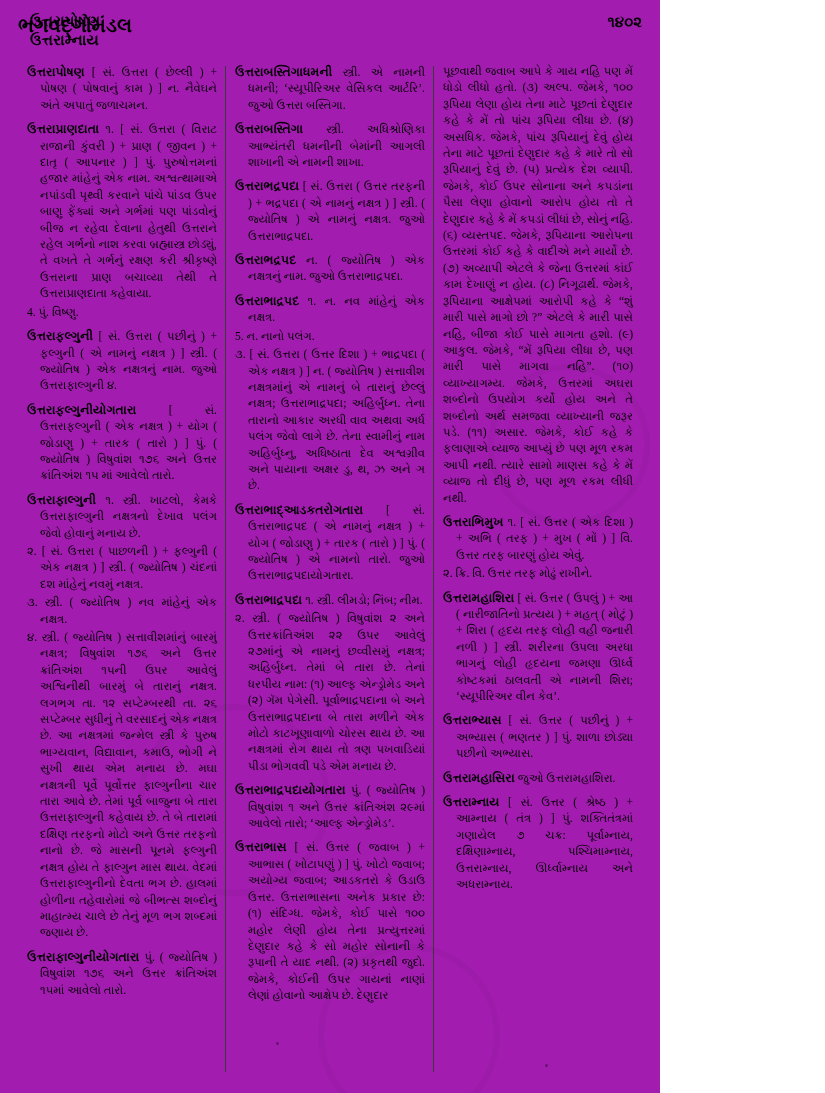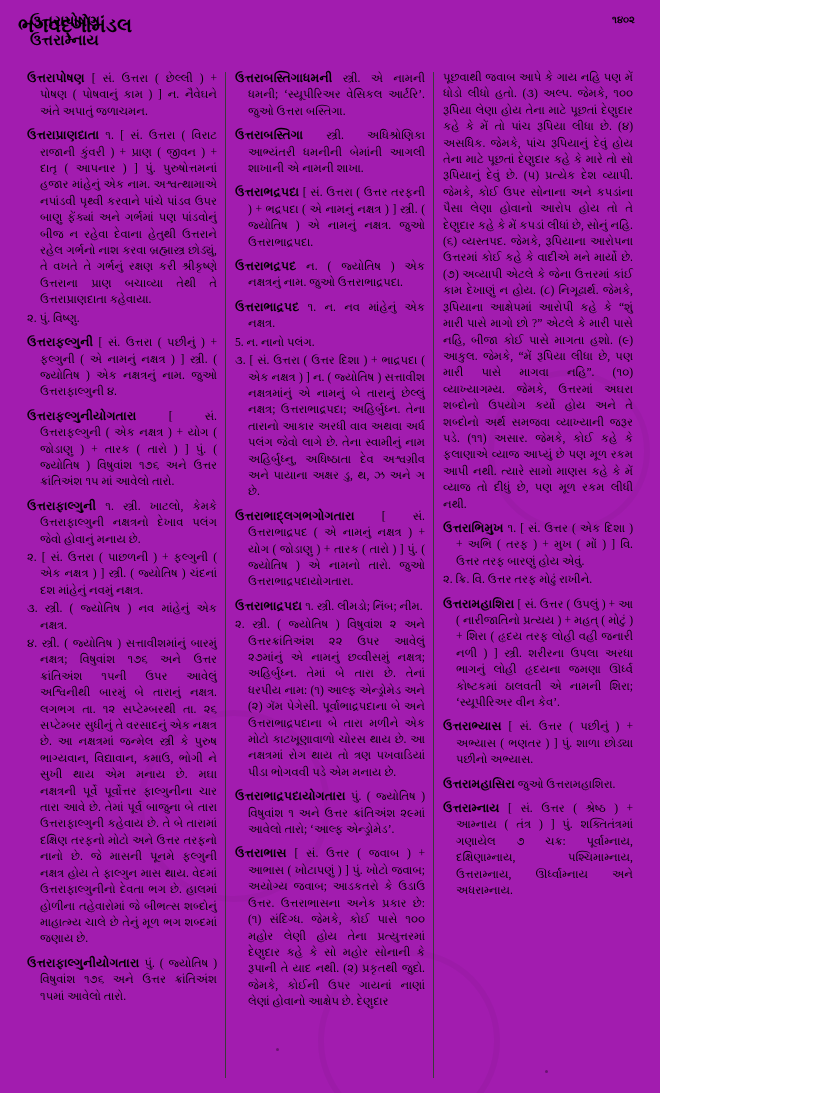--- a/index.html
+++ b/index.html
@@ -40,32 +40,32 @@
   .rh-left div { white-space: nowrap; }
   .rh-center {
     position: absolute;
     left: 0; right: 0;
     top: 2px;
     font-weight: bold;
     font-size: 20px;
   }
   .rh-right {
     position: absolute;
-    right: 7px;
+    right: 0;
     top: 2px;
     font-weight: bold;
-    font-size: 10px;
+    font-size: 15px;
   }
 
   
   .columns {
     position: relative;
     display: flex;
     height: 1010px;
-    margin-top: 6px;
+    margin-top: 0;
   }
   .col {
     flex: 1 1 0;
     position: relative;
     padding: 0 9px;
     box-sizing: border-box;
     font-size: 11.6px;
     line-height: 16.4px;
     text-align: justify;
     text-justify: inter-word;
@@ -125,38 +125,38 @@
       <div>ઉત્તરામ્નાય</div>
     </div>
     <div class="rh-center">ભગવદ્ગોમંડલ</div>
     <div class="rh-right">૧૪૦૨</div>
   </div>
 
   <div class="columns">
     <div class="col rule-right">
         <p class="entry"><span class="hw">ઉત્તરાપોષણ</span><span class="bodytext"> [ સં. ઉત્તરા ( છેલ્લી ) + પોષણ ( પોષવાનું કામ ) ]  ન. નૈવેઘને અંતે અપાતું જળાચમન.</span></p>
         <p class="entry"><span class="hw">ઉત્તરાપ્રાણદાતા</span><span class="bodytext"> ૧.  [ સં. ઉત્તરા ( વિરાટ રાજાની કુંવરી ) + પ્રાણ ( જીવન ) + દાતૃ ( આપનાર ) ]  પું.  પુરુષોત્તમનાં હજાર માંહેનું એક નામ. અશ્વત્થામાએ નપાંડવી પૃથ્વી કરવાને પાંચે પાંડવ ઉપર બાણુ ફેંક્યાં અને ગર્ભમાં પણ પાંડવોનું બીજ ન રહેવા દેવાના હેતુથી ઉત્તરાને રહેલ ગર્ભનો નાશ કરવા બ્રહ્માસ્ત્ર છોડ્યું, તે વખતે તે ગર્ભનું રક્ષણ કરી શ્રીકૃષ્ણે ઉત્તરાના પ્રાણ બચાવ્યા તેથી તે ઉત્તરાપ્રાણદાતા કહેવાયા.</span></p>
-        <p class="entry sense"><span class="bodytext">૨. પું. વિષ્ણુ.</span></p>
+        <p class="entry sense"><span class="bodytext">4. પું. વિષ્ણુ.</span></p>
         <p class="entry"><span class="hw">ઉત્તરાફલ્ગુની</span><span class="bodytext"> [ સં. ઉત્તરા ( પછીનું ) + ફલ્ગુની ( એ નામનું નક્ષત્ર ) ]  સ્ત્રી. ( જ્યોતિષ ) એક નક્ષત્રનું નામ. જુઓ ઉત્તરાફાલ્ગુની ૪.</span></p>
         <p class="entry"><span class="hw">ઉત્તરાફલ્ગુનીયોગતારા</span><span class="bodytext"> [ સં. ઉત્તરાફલ્ગુની ( એક નક્ષત્ર ) + યોગ ( જોડાણુ ) + તારક ( તારો ) ]  પું. ( જ્યોતિષ ) વિષુવાંશ ૧૭૬ અને ઉત્તર ક્રાંતિઅંશ ૧૫ માં આવેલો તારો.</span></p>
         <p class="entry"><span class="hw">ઉત્તરાફાલ્ગુની</span><span class="bodytext"> ૧.  સ્ત્રી.  ખાટલો,  કેમકે ઉત્તરાફાલ્ગુની નક્ષત્રનો દેખાવ પલંગ જેવો હોવાનું મનાય છે.</span></p>
         <p class="entry sense"><span class="bodytext">૨. [ સં. ઉત્તરા ( પાછળની ) + ફલ્ગુની ( એક નક્ષત્ર ) ]  સ્ત્રી. ( જ્યોતિષ ) ચંદનાં દશ માંહેનું નવમું નક્ષત્ર.</span></p>
         <p class="entry sense"><span class="bodytext">૩. સ્ત્રી. ( જ્યોતિષ ) નવ માંહેનું એક નક્ષત્ર.</span></p>
         <p class="entry sense"><span class="bodytext">૪. સ્ત્રી. ( જ્યોતિષ ) સત્તાવીશમાંનું બારમું નક્ષત્ર; વિષુવાંશ ૧૭૬ અને ઉત્તર ક્રાંતિઅંશ ૧૫ની ઉપર આવેલું અશ્વિનીથી બારમું બે તારાનું નક્ષત્ર. લગભગ તા. ૧૨ સપ્ટેમ્બરથી તા. ૨૬ સપ્ટેમ્બર સુધીનું તે વરસાદનું એક નક્ષત્ર છે. આ નક્ષત્રમાં જન્મેલ સ્ત્રી કે પુરુષ ભાગ્યવાન, વિદ્યાવાન, કમાઉ, ભોગી ને સુખી થાય એમ મનાય છે. મઘા નક્ષત્રની પૂર્વે પૂર્વોત્તર ફાલ્ગુનીના ચાર તારા આવે છે. તેમાં પૂર્વ બાજુના બે તારા ઉત્તરાફાલ્ગુની કહેવાય છે. તે બે તારામાં દક્ષિણ તરફનો મોટો અને ઉત્તર તરફનો નાનો છે. જે માસની પૂનમે ફલ્ગુની નક્ષત્ર હોય તે ફાલ્ગુન માસ થાય. વેદમાં ઉત્તરાફાલ્ગુનીનો દેવતા ભગ છે. હાલમાં હોળીના તહેવારોમાં જે બીભત્સ શબ્દોનું માહાત્મ્ય ચાલે છે તેનું મૂળ ભગ શબ્દમાં જણાય છે.</span></p>
         <p class="entry"><span class="hw">ઉત્તરાફાલ્ગુનીયોગતારા</span><span class="bodytext">  પું.   ( જ્યોતિષ ) વિષુવાંશ ૧૭૬ અને ઉત્તર ક્રાંતિઅંશ ૧૫માં આવેલો તારો.</span></p>
       </div>
     <div class="col rule-right">
         <p class="entry"><span class="hw">ઉત્તરાબસ્તિગાધમની</span><span class="bodytext"> સ્ત્રી. એ નામની ધમની; ‘સ્યૂપીરિઅર વેસિકલ આર્ટરિ’. જુઓ ઉત્તરા બસ્તિગા.</span></p>
         <p class="entry"><span class="hw">ઉત્તરાબસ્તિગા</span><span class="bodytext"> સ્ત્રી. અધિશ્રોણિકા આભ્યંતરી ધમનીની બેમાંની આગલી શાખાની એ નામની શાખા.</span></p>
         <p class="entry"><span class="hw">ઉત્તરાભદ્રપદા</span><span class="bodytext"> [ સં. ઉત્તરા ( ઉત્તર તરફની ) + ભદ્રપદા ( એ નામનું નક્ષત્ર ) ]  સ્ત્રી. ( જ્યોતિષ ) એ નામનું નક્ષત્ર. જુઓ ઉત્તરાભાદ્રપદા.</span></p>
         <p class="entry"><span class="hw">ઉત્તરાભદ્રપદ</span><span class="bodytext"> ન. ( જ્યોતિષ ) એક નક્ષત્રનું નામ. જુઓ ઉત્તરાભાદ્રપદા.</span></p>
         <p class="entry"><span class="hw">ઉત્તરાભાદ્રપદ</span><span class="bodytext"> ૧. ન. નવ માંહેનું એક નક્ષત્ર.</span></p>
         <p class="entry sense"><span class="bodytext">5. ન. નાનો પલંગ.</span></p>
         <p class="entry sense"><span class="bodytext">૩. [ સં. ઉત્તરા ( ઉત્તર દિશા ) + ભાદ્રપદા ( એક નક્ષત્ર ) ]  ન. ( જ્યોતિષ ) સત્તાવીશ નક્ષત્રમાંનું એ નામનું બે તારાનું છેલ્લું નક્ષત્ર; ઉત્તરાભાદ્રપદા; અહિર્બુધ્ન. તેના તારાનો આકાર અરધી વાવ અથવા અર્ધ પલંગ જેવો લાગે છે. તેના સ્વામીનું નામ અહિર્બુધ્નુ, અધિષ્ઠાતા દેવ અશ્વગ્રીવ અને પાયાના અક્ષર ડુ, થ, ઝ અને ઞ છે.</span></p>
-        <p class="entry"><span class="hw">ઉત્તરાભાદ્લગભગોગતારા</span><span class="bodytext"> [ સં. ઉત્તરાભાદ્રપદ ( એ નામનું નક્ષત્ર ) + યોગ ( જોડાણુ ) + તારક ( તારો ) ]  પું. ( જ્યોતિષ ) એ નામનો તારો. જુઓ ઉત્તરાભાદ્રપદાયોગતારા.</span></p>
+        <p class="entry"><span class="hw">ઉત્તરાભાદ્આડકતરોગતારા</span><span class="bodytext"> [ સં. ઉત્તરાભાદ્રપદ ( એ નામનું નક્ષત્ર ) + યોગ ( જોડાણુ ) + તારક ( તારો ) ]  પું. ( જ્યોતિષ ) એ નામનો તારો. જુઓ ઉત્તરાભાદ્રપદાયોગતારા.</span></p>
         <p class="entry"><span class="hw">ઉત્તરાભાદ્રપદા</span><span class="bodytext"> ૧. સ્ત્રી. લીમડો; નિંબ; નીમ.</span></p>
         <p class="entry sense"><span class="bodytext">૨. સ્ત્રી. ( જ્યોતિષ ) વિષુવાંશ ૨ અને ઉત્તરક્રાંતિઅંશ ૨૨ ઉપર આવેલું ૨૭માંનું એ નામનું છવ્વીસમું નક્ષત્ર; અહિર્બુધ્ન. તેમાં બે તારા છે. તેનાં ધરપીય નામ: (૧) આલ્ફ એન્ડ્રોમેડ અને (૨) ગૅમ પેગેસી. પૂર્વાભાદ્રપદાના બે અને ઉત્તરાભાદ્રપદાના બે તારા મળીને એક મોટો કાટખૂણાવાળો ચોરસ થાય છે. આ નક્ષત્રમાં રોગ થાય તો ત્રણ પખવાડિયાં પીડા ભોગવવી પડે એમ મનાય છે.</span></p>
         <p class="entry"><span class="hw">ઉત્તરાભાદ્રપદાયોગતારા</span><span class="bodytext">  પું.  ( જ્યોતિષ ) વિષુવાંશ ૧ અને ઉત્તર ક્રાંતિઅંશ ૨૯માં આવેલો તારો; ‘આલ્ફ એન્ડ્રોમેડ’.</span></p>
         <p class="entry"><span class="hw">ઉત્તરાભાસ</span><span class="bodytext"> [ સં. ઉત્તર ( જવાબ ) + આભાસ ( ખોટાપણું ) ]  પું. ખોટો જવાબ; અયોગ્ય જવાબ;  આડકતરો  કે  ઉડાઉ  ઉત્તર. ઉત્તરાભાસના અનેક પ્રકાર છે: (૧) સંદિગ્ધ. જેમકે, કોઈ પાસે ૧૦૦ મહોર લેણી હોય તેના પ્રત્યુત્તરમાં દેણુદાર કહે કે સો મહોર સોનાની કે રૂપાની તે યાદ નથી. (૨) પ્રકૃતથી જુદો. જેમકે, કોઈની ઉપર ગાયનાં નાણાં લેણાં હોવાનો આક્ષેપ છે. દેણુદાર</span></p>
       </div>
     <div class="col">
         <p class="entry" style="padding-left: 0px; text-indent: 0px;"><span class="bodytext">પૂછવાથી જવાબ આપે કે ગાય નહિ પણ મેં ધોડો લીધો હતો. (૩) અલ્પ. જેમકે, ૧૦૦ રૂપિયા લેણા હોય તેના માટે પૂછતાં દેણુદાર કહે કે મેં તો પાંચ રૂપિયા લીધા છે. (૪) અસધિક. જેમકે, પાંચ રૂપિયાનું દેવું હોય તેના માટે પૂછતાં દેણુદાર કહે કે મારે તો સો રૂપિયાનું દેવું છે. (૫) પ્રત્યેક દેશ વ્યાપી. જેમકે, કોઈ ઉપર સોનાના અને કપડાંના પૈસા લેણા હોવાનો આરોપ હોય તો તે દેણુદાર કહે કે મેં કપડાં લીધાં છે, સોનું નહિ. (૬) વ્યસ્તપદ. જેમકે, રૂપિયાના આરોપના ઉત્તરમાં કોઈ કહે કે વાદીએ મને માર્યો છે. (૭) અવ્યાપી એટલે કે જેના ઉત્તરમાં કાંઈ કામ દેખાણું ન હોય. (૮) નિગૂઢાર્થ. જેમકે, રૂપિયાના આક્ષેપમાં આરોપી કહે કે “શું મારી પાસે માગો છો ?” એટલે કે મારી પાસે નહિ, બીજા કોઈ પાસે માગતા હશો. (૯) આકુલ. જેમકે, “મેં રૂપિયા લીધા છે, પણ મારી પાસે માગવા નહિ”. (૧૦) વ્યાખ્યાગમ્ય.     જેમકે,   ઉત્તરમાં    અઘરા શબ્દોનો ઉપયોગ કર્યો હોય અને તે શબ્દોનો અર્થ સમજવા વ્યાખ્યાની જરૂર પડે. (૧૧) અસાર. જેમકે, કોઈ કહે કે ફલાણાએ વ્યાજ આપ્યું છે પણ મૂળ રકમ આપી નથી. ત્યારે સામો માણસ કહે કે મેં વ્યાજ તો દીધું છે, પણ મૂળ રકમ લીધી નથી.</span></p>
         <p class="entry"><span class="hw">ઉત્તરાભિમુખ</span><span class="bodytext"> ૧. [ સં. ઉત્તર ( એક દિશા ) + અભિ ( તરફ ) + મુખ ( મોં ) ]  વિ. ઉત્તર તરફ બારણું હોય એવું.</span></p>
         <p class="entry sense"><span class="bodytext">૨. ક્રિ. વિ. ઉત્તર તરફ મોઢું રાખીને.</span></p>
         <p class="entry"><span class="hw">ઉત્તરામહાશિરા</span><span class="bodytext"> [ સં. ઉત્તર ( ઉપલું ) + આ ( નારીજાતિનો પ્રત્યય ) + મહત્ ( મોટું ) + શિરા ( હૃદય તરફ લોહી વહી જનારી નળી ) ]  સ્ત્રી. શરીરના ઉપલા અરધા ભાગનું લોહી હૃદયના જમણા ઊર્ધ્વ કોષ્ટકમાં ઠાલવતી એ નામની શિરા; ‘સ્યૂપીરિઅર વીન કેવ’.</span></p>

